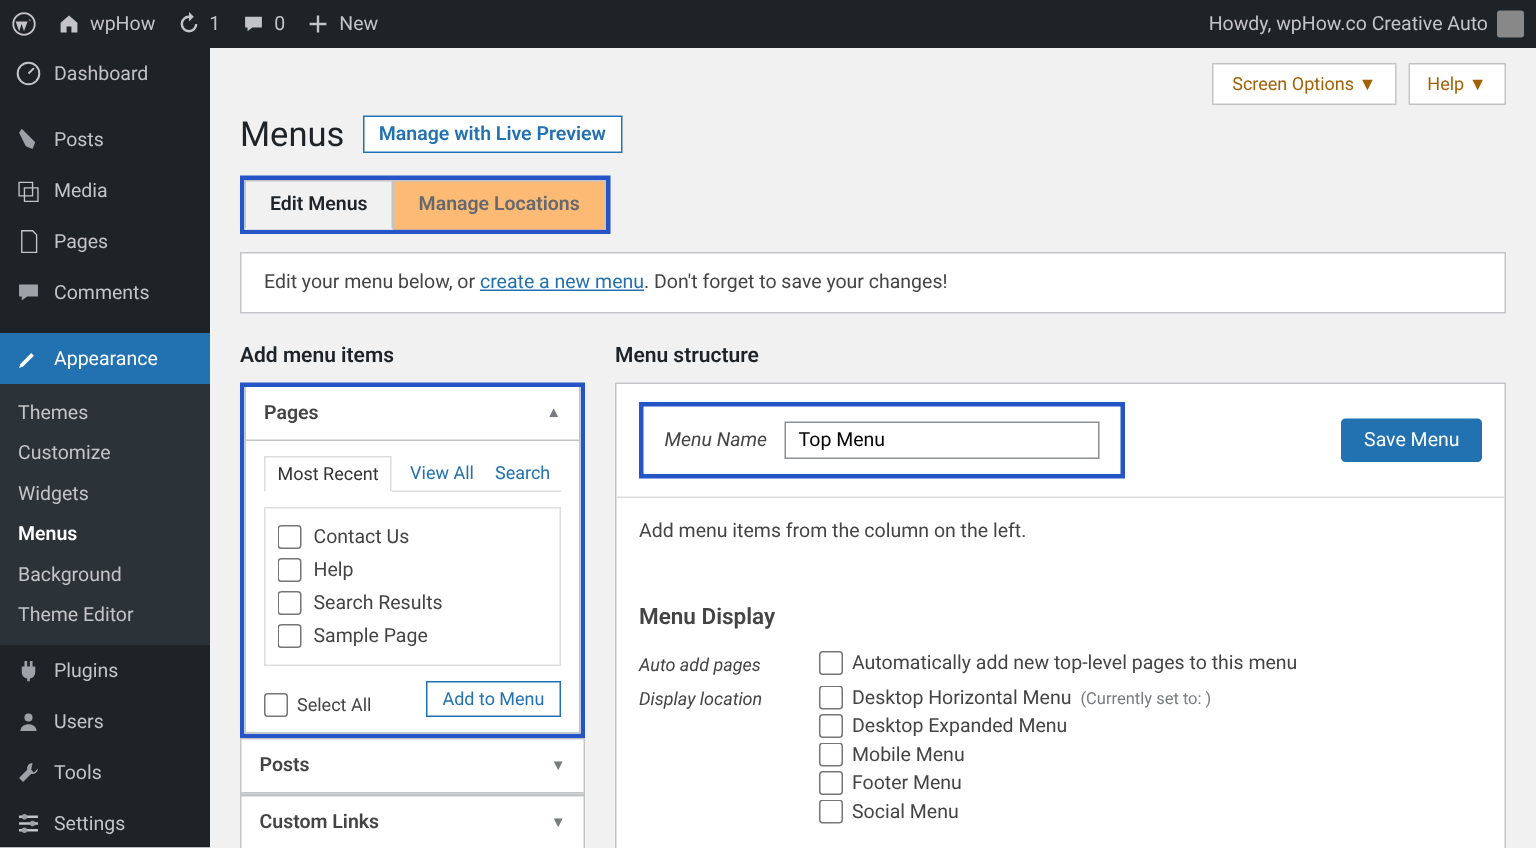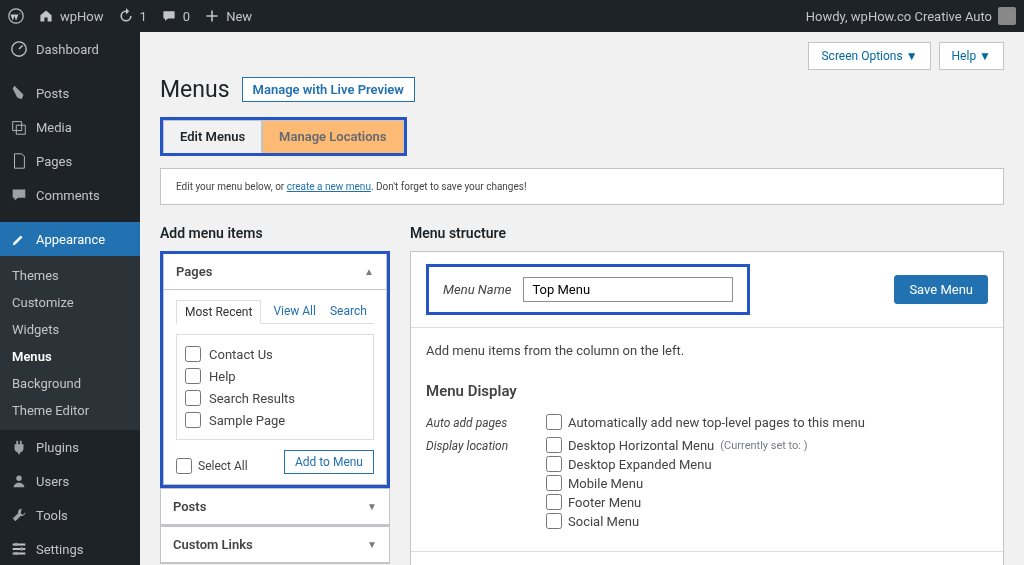--- a/index.html
+++ b/index.html
@@ -13,28 +13,28 @@
 .sidebar .menu-item { display: flex; align-items: center; gap: 8px; padding: 8px 10px; color: #c3c4c7; font-size: 13px; cursor: pointer; }
 .sidebar .menu-item svg { width: 18px; height: 18px; fill: #9ca2a7; }
 .sidebar .menu-item.active { background: #2271b1; color: #fff; position: relative; }
 .sidebar .menu-item.active svg { fill: #fff; }
 .sidebar .menu-item.active::after { content: ""; position: absolute; right: -8px; top: 50%; transform: translateY(-50%); border: 8px solid transparent; border-right-color: #f1f1f1; }
 .sidebar .sub { background: #2c3338; padding: 6px 0; }
 .sidebar .sub .sub-item { padding: 6px 12px; color: #c3c4c7; font-size: 13px; cursor: pointer; }
 .sidebar .sub .sub-item.current { color: #fff; font-weight: 600; }
 .main { flex: 1; padding: 10px 20px 40px; overflow: auto; }
 .screen-meta { display: flex; justify-content: flex-end; gap: 8px; margin-bottom: 6px; }
-.screen-meta .box { border: 1px solid #c3c4c7; background: #fff; padding: 6px 12px; font-size: 12px; color: #0369a1; cursor: pointer; }
+.screen-meta .box { border: 1px solid #c3c4c7; background: #fff; padding: 6px 12px; font-size: 12px; color: #a16207; cursor: pointer; }
 .title-row { display: flex; align-items: center; gap: 12px; margin-bottom: 14px; }
 .title-row h1 { font-size: 23px; font-weight: 400; color: #1d2327; }
 .preview-btn { border: 1px solid #2271b1; color: #2271b1; background: #fff; padding: 4px 10px; font-size: 13px; cursor: pointer; font-weight: 600; }
 .tabs { display: inline-flex; border: 3px solid #2554c7; margin-bottom: 0; }
 .tabs .tab { padding: 8px 16px; background: #fdba74; border: 1px solid #c3c4c7; border-bottom: none; color: #646970; font-weight: 600; cursor: pointer; }
 .tabs .tab.active { background: #f1f1f1; color: #1d2327; border-bottom: 1px solid #f1f1f1; }
-.notice { background: #fff; border: 1px solid #c3c4c7; padding: 12px 15px; margin: 0 0 20px; font-size: 10px; }
+.notice { background: #fff; border: 1px solid #c3c4c7; padding: 12px 15px; margin: 0 0 20px; font-size: 13px; }
 .notice a { color: #2271b1; text-decoration: underline; }
 .cols { display: flex; gap: 20px; }
 .col-left { width: 230px; flex-shrink: 0; }
 .col-right { flex: 1; }
 h2.section { font-size: 14px; font-weight: 600; margin-bottom: 10px; color: #1d2327; }
 .postbox { background: #fff; border: 1px solid #c3c4c7; margin-bottom: 0; }
 .postbox-hd { padding: 10px 12px; font-weight: 600; border-bottom: 1px solid #c3c4c7; display: flex; justify-content: space-between; align-items: center; cursor: pointer; }
 .postbox-hd .tri { font-size: 10px; color: #787c82; }
 .postbox-body { padding: 10px 12px; }
 .tabstrip { display: flex; gap: 10px; border-bottom: 1px solid #ddd; margin-bottom: 10px; font-size: 12px; }
@@ -48,21 +48,21 @@
 .btn-primary { background: #2271b1; color: #fff; border: 1px solid #2271b1; padding: 6px 14px; font-size: 13px; cursor: pointer; border-radius: 3px; }
 .hl-left { border: 3px solid #2554c7; }
 .hl-left .postbox:first-child { border-top: none; }
 .menu-edit { background: #fff; border: 1px solid #c3c4c7; }
 .menu-header, .menu-footer { padding: 12px 15px; display: flex; justify-content: space-between; align-items: center; border-bottom: 1px solid #ddd; }
 .menu-footer { border-bottom: none; border-top: 1px solid #ddd; }
 .hl-header { border: 3px solid #2554c7; padding: 10px 14px; display: flex; align-items: center; gap: 12px; }
 .hl-header label { font-style: italic; font-size: 13px; }
 .hl-header input { border: 1px solid #8c8f94; padding: 4px 8px; width: 210px; font-size: 13px; }
 .menu-body { padding: 15px; }
-.instruct { font-size: 13px; color: #444; margin-bottom: 24px; }
+.instruct { font-size: 13px; color: #444; margin-bottom: 40px; }
 .menu-body h3 { font-size: 15px; font-weight: 600; margin-bottom: 14px; }
 .settings-row { display: flex; margin-bottom: 4px; }
 .settings-row .lbl { width: 120px; font-style: italic; font-size: 12px; color: #444; padding-top: 2px; }
 .settings-row .opts label { display: flex; align-items: center; gap: 6px; font-size: 13px; margin-bottom: 3px; }
 .settings-row .opts .hint { font-size: 11px; color: #787c82; }
 input[type=checkbox] { width: 16px; height: 16px; border: 1px solid #8c8f94; border-radius: 3px; }
 .avatar { width: 18px; height: 18px; background: #888; border-radius: 2px; }
 </style>
 </head>
 <body>

